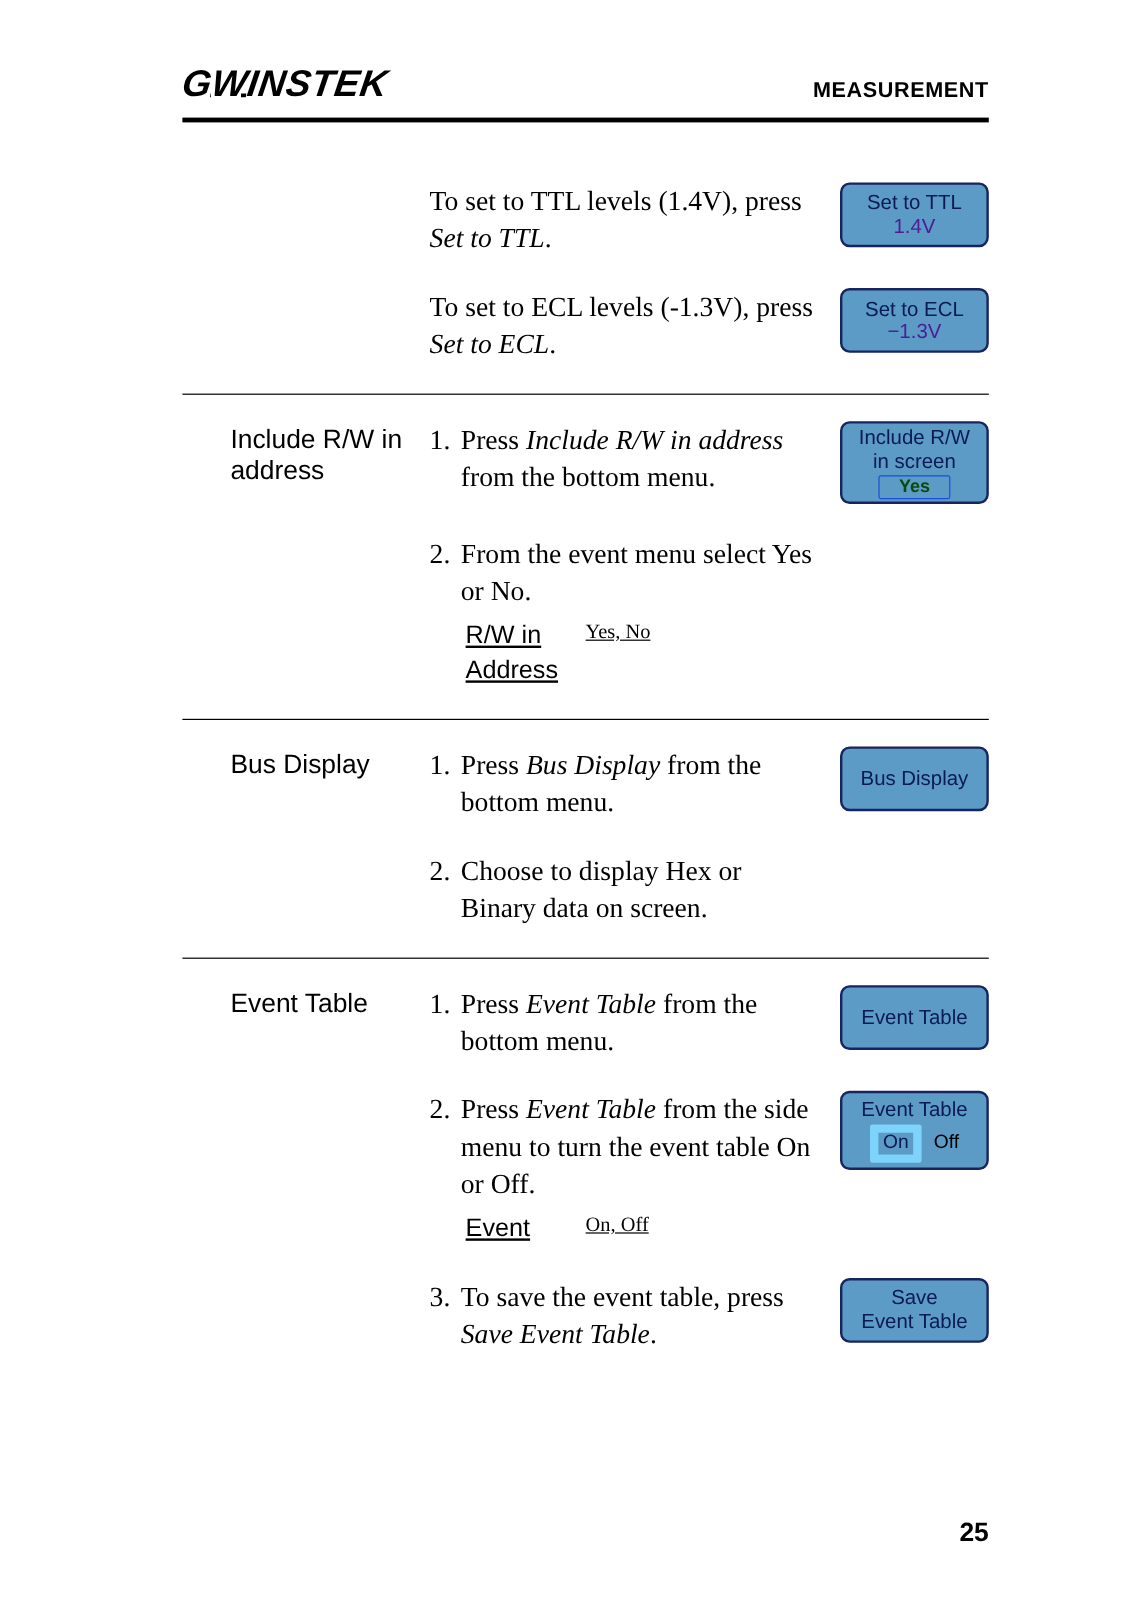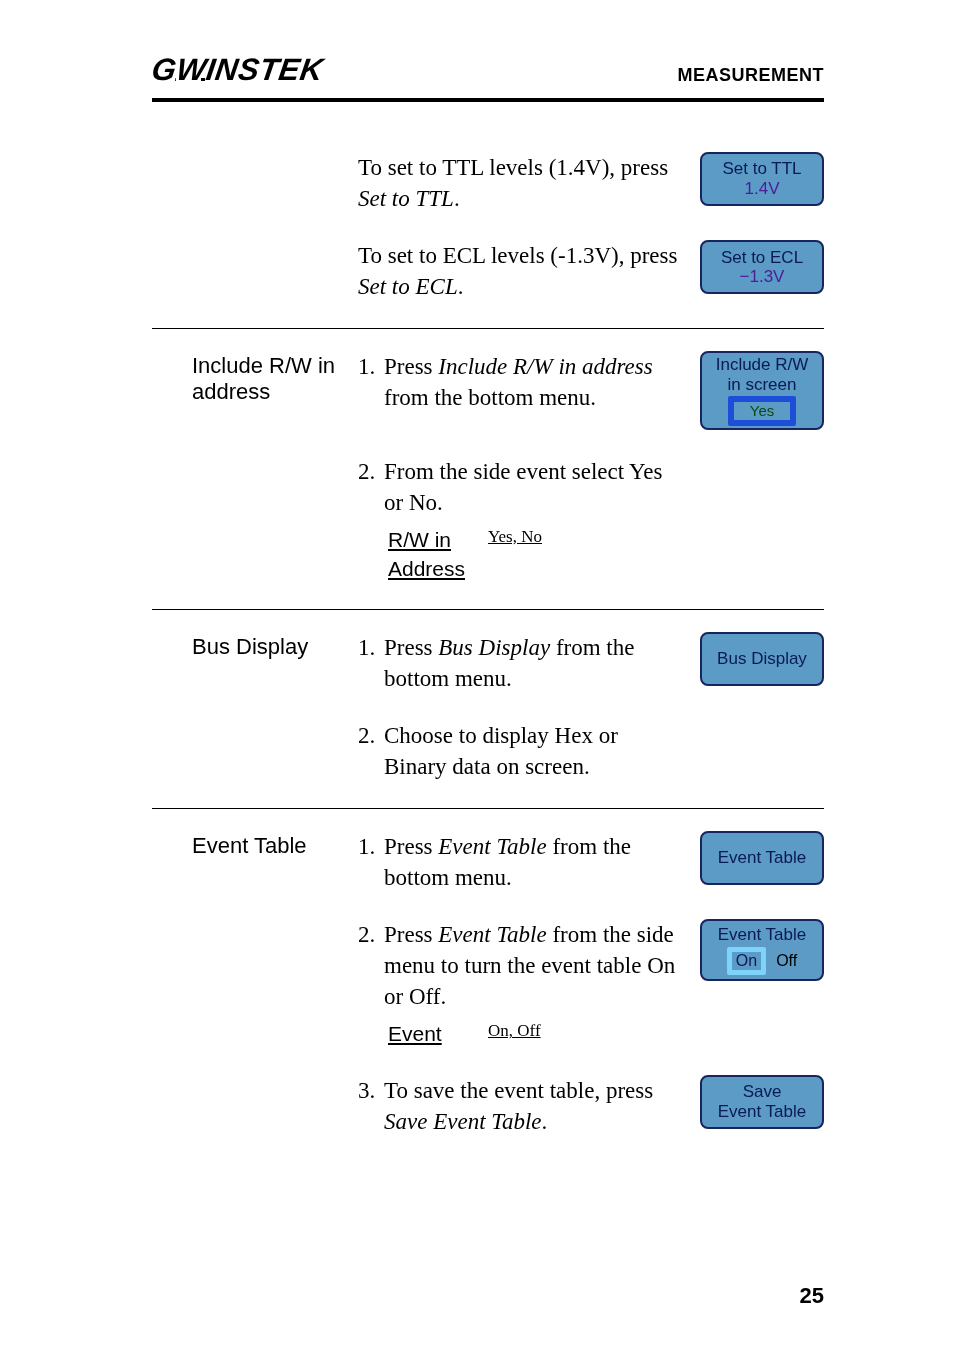--- a/index.html
+++ b/index.html
@@ -114,52 +114,53 @@
     flex-direction: column;
     justify-content: center;
     align-items: center;
     padding: 4px 2px;
   }
   .softkey .green {
     color: #4c1d95;
   }
   .softkey .yes-pill {
     display: inline-block;
-    border: 6px solid #1d4ed8;
+    border: 1px solid #1d4ed8;
     color: #0a4a0a;
     font-size: 15px;
     padding: 0 16px;
     border-radius: 2px;
     margin-top: 2px;
     line-height: 1.2;
+    font-weight: bold;
   }
   .softkey .toggle-row {
     display: flex;
     gap: 10px;
     align-items: center;
     margin-top: 2px;
     font-size: 16px;
   }
   .softkey .toggle-on {
-    border: 5px solid #7dd3fc;
+    border: 7px solid #7dd3fc;
     padding: 0 4px;
     border-radius: 2px;
     color: #0a1a52;
   }
   .softkey .toggle-off { color: #000000; }
 
   hr.section-divider {
     border: none;
     border-top: 1px solid #000;
     margin: 0 0 22px 0;
   }
 
   .page-number {
     position: absolute;
-    bottom: 40px;
+    bottom: 59px;
     right: 130px;
     font-family: Arial, Helvetica, sans-serif;
     font-weight: 700;
     font-size: 22px;
   }
 
   em { font-style: italic; }
 </style>
 </head>
 <body>
@@ -212,21 +213,21 @@
           <div>Include R/W</div>
           <div>in screen</div>
           <div class="yes-pill">Yes</div>
         </div>
       </div>
     </div>
 
     <div class="row">
       <div class="label-col"></div>
       <div class="body-col">
-        <span class="num">2.</span><span class="txt">From the side event select Yes or No.</span>
+        <span class="num">2.</span><span class="txt">From the event menu select Yes or No.</span>
         <div class="sub-table">
           <div class="k">R/W in Address</div>
           <div class="v">Yes, No</div>
         </div>
       </div>
       <div class="btn-col"></div>
     </div>
 
     <hr class="section-divider">
 

